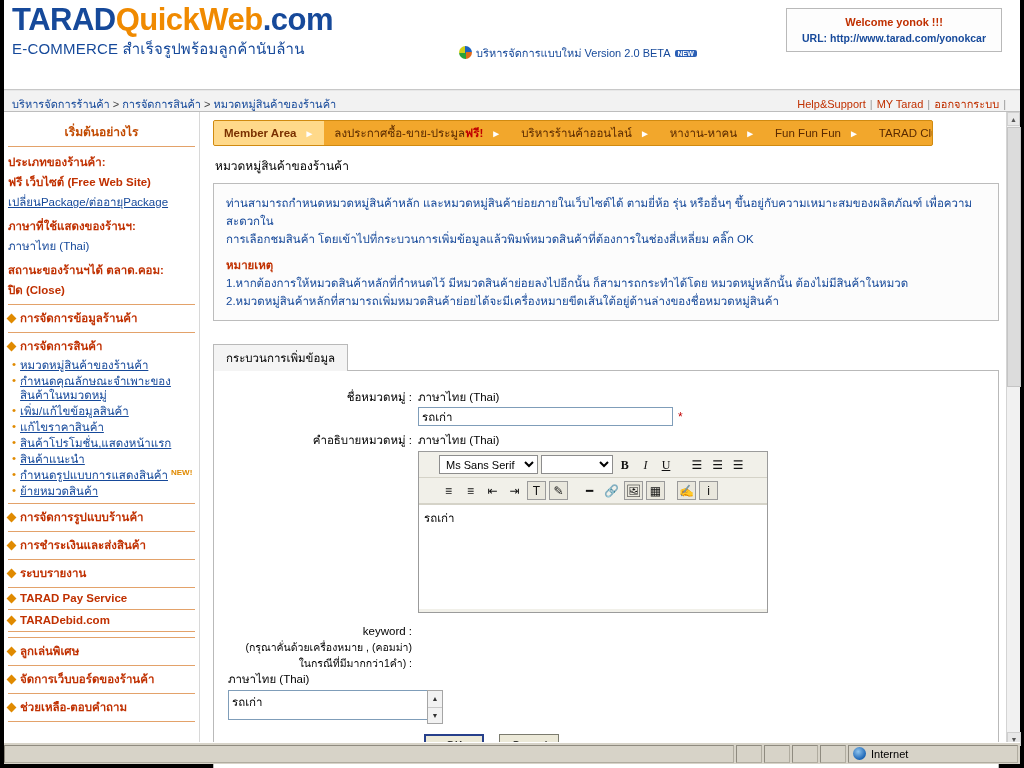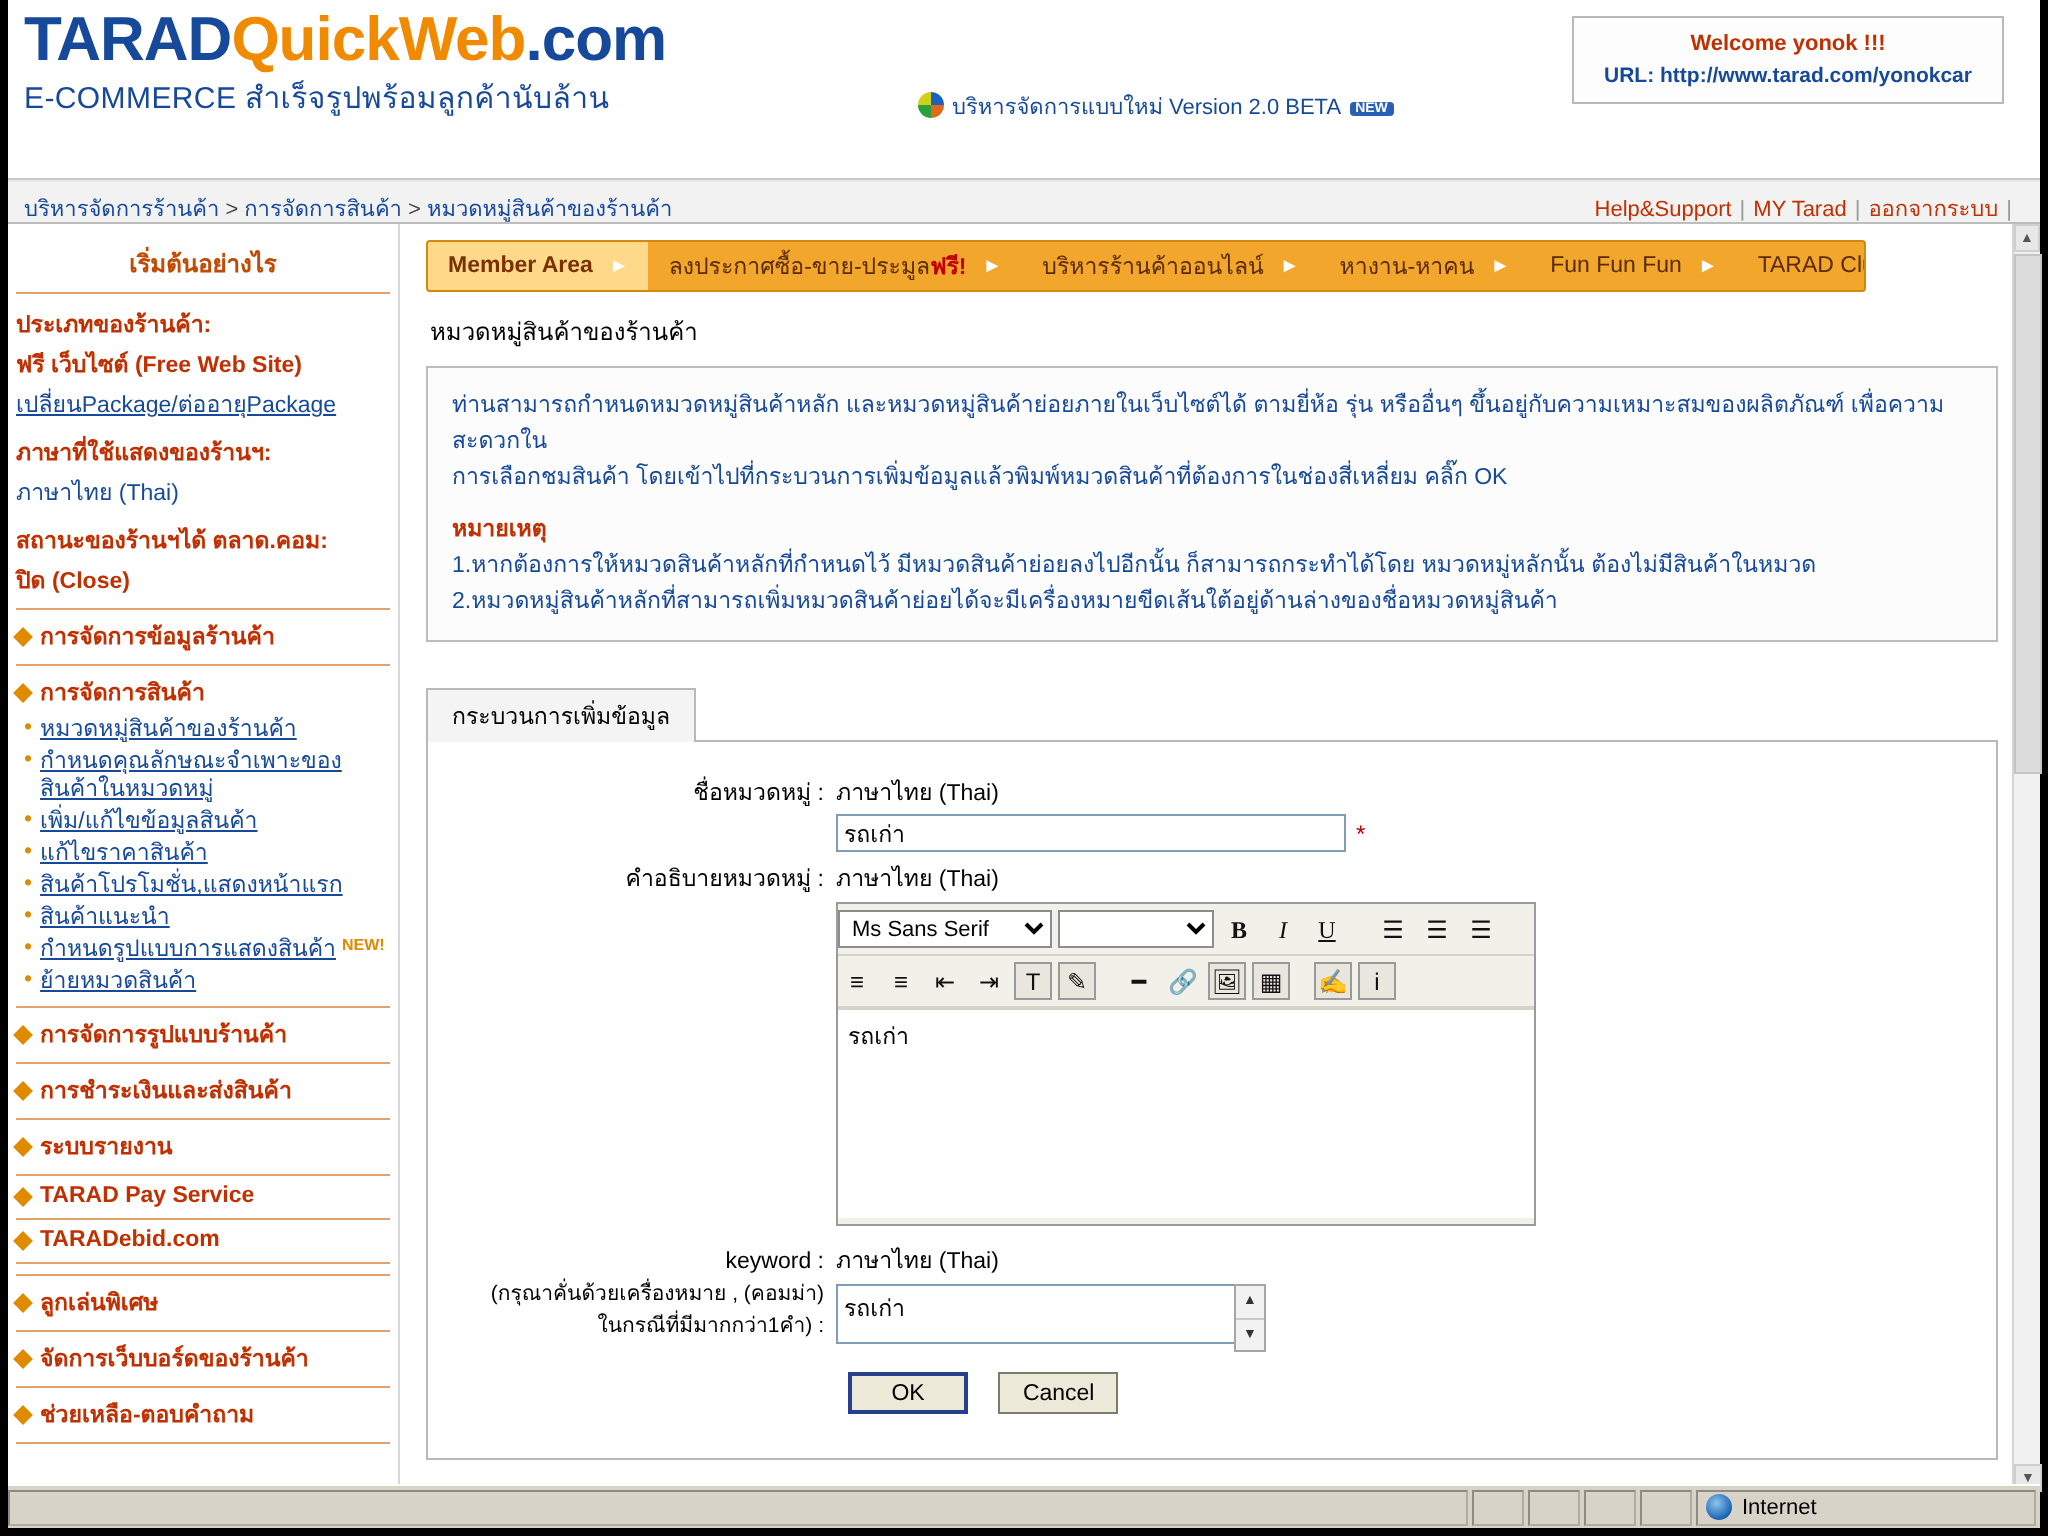--- a/index.html
+++ b/index.html
@@ -299,21 +299,21 @@
   
   .editor {
     width: 350px;
     border: 1px solid #9b9b9b;
     background: #f1f0e9;
   }
   .etoolbar {
     display: flex;
     align-items: center;
     gap: 3px;
-    padding: 3px 0;
+    padding: 3px 20px;
     border-bottom: 1px solid #d5d3c8;
     flex-wrap: nowrap;
   }
   .esel {
     height: 19px;
     border: 1px solid #8d8d8d;
     background: #fff;
     font-size: 11px;
     font-family: "Liberation Sans", sans-serif;
     padding: 0 2px;
@@ -668,21 +668,21 @@
                   <span class="ebtn boxed">▦</span>
                   <span style="width:6px"></span>
                   <span class="ebtn boxed">✍</span>
                   <span class="ebtn boxed">i</span>
                 </div>
                 <textarea class="earea" style="">รถเก่า</textarea>
               </div>
             </div>
           </div>
 
-          <div class="formrow" style="margin-top:10px;">
+          <div class="formrow" style="margin-top:10px;flex-direction:column;">
             <div class="lab">
               <div>keyword :</div>
               <div class="small">(กรุณาคั่นด้วยเครื่องหมาย , (คอมม่า)</div>
               <div class="small">ในกรณีที่มีมากกว่า1คำ) :</div>
             </div>
             <div class="fld">
               <div class="langlab">ภาษาไทย (Thai)</div>
               <div class="kwrap" style="margin-top:3px;">
                 <textarea class="kw" style="">รถเก่า</textarea>
                 <div class="spin">

